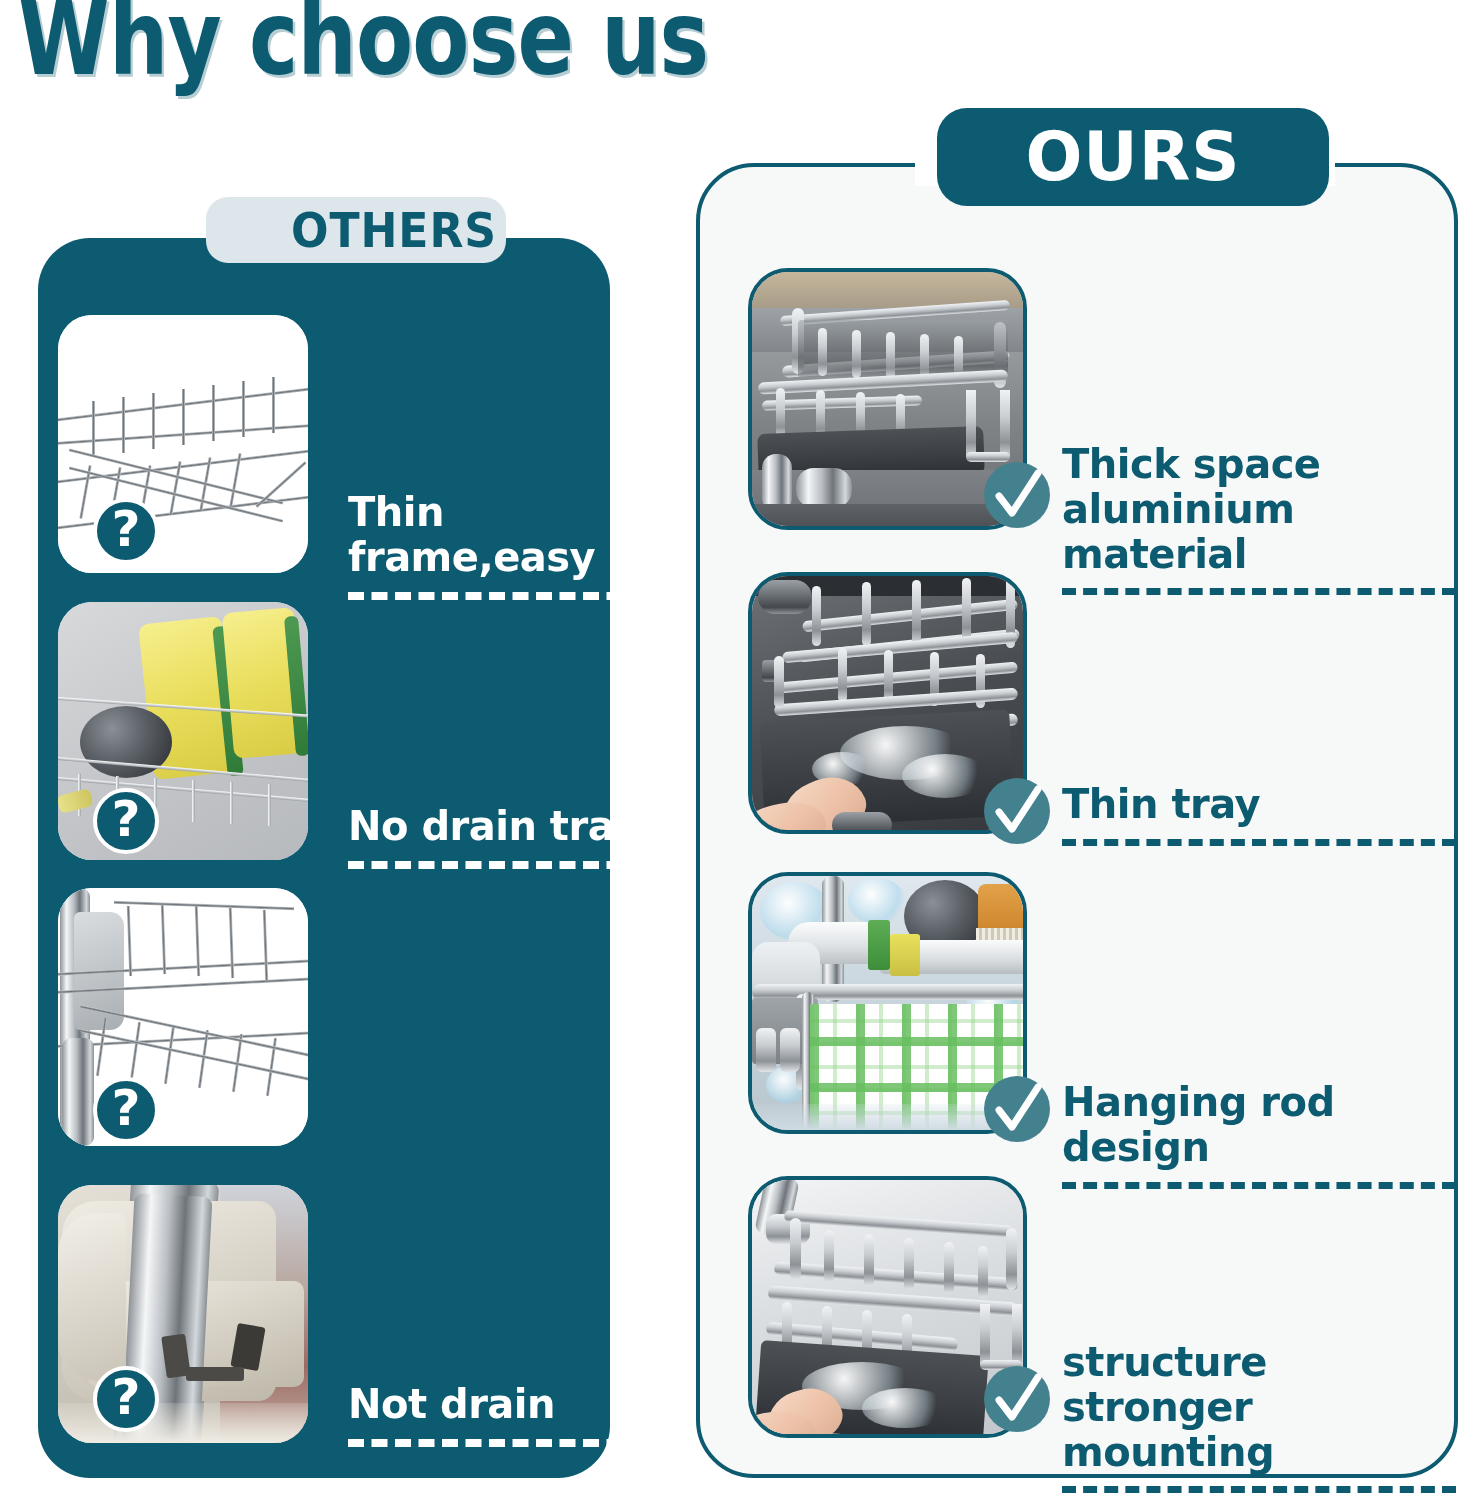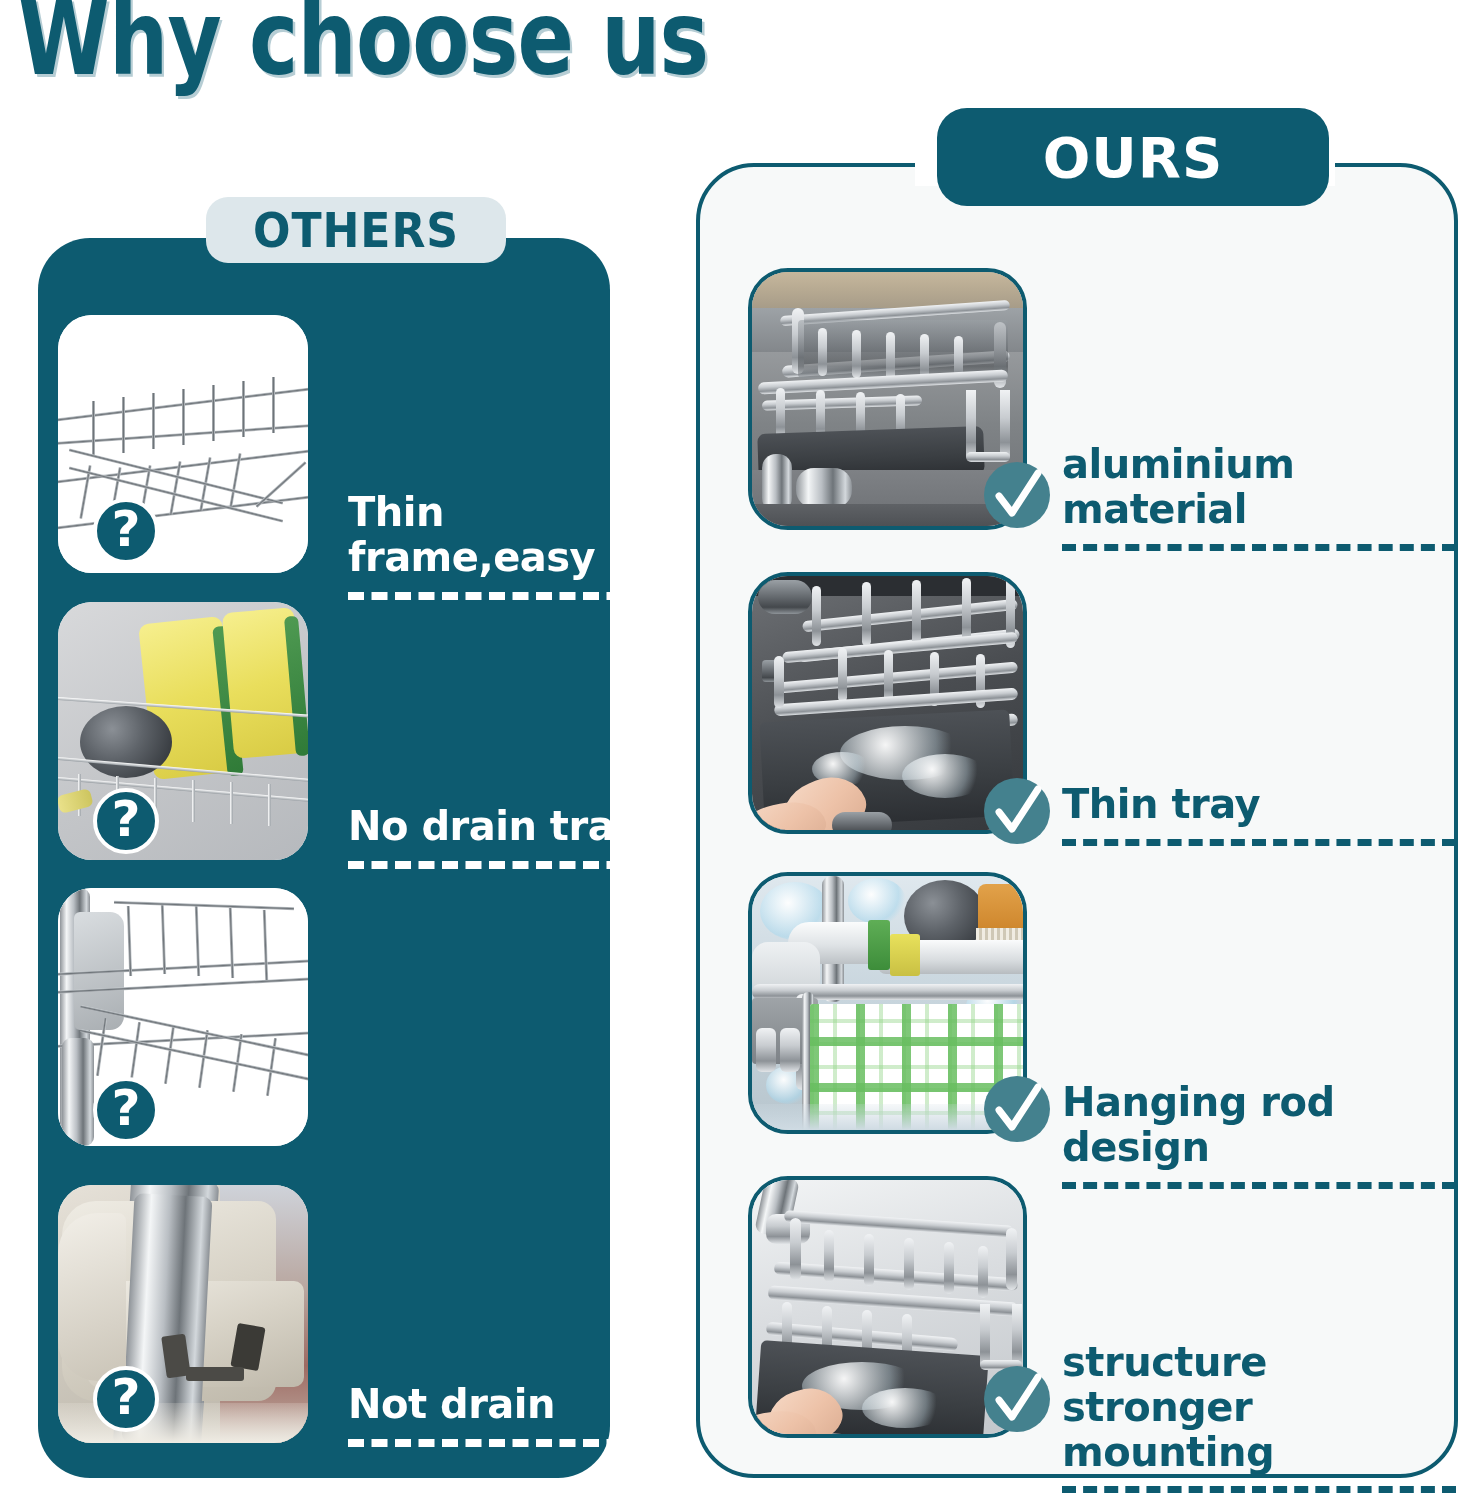--- a/index.html
+++ b/index.html
@@ -41,36 +41,36 @@
   .ours-notch {
     position: absolute; left: 915px; top: 150px;
     width: 420px; height: 36px; background: #ffffff;
   }
 
   
   .badge-others {
     position: absolute; left: 206px; top: 197px;
     width: 300px; height: 66px;
     background: #dde7eb; border-radius: 22px;
-    display: flex; align-items: center; justify-content: center;
+    display: flex; align-items: center; justify-content: flex-end;
   }
   .badge-others span {
     font-family: "DejaVu Sans", sans-serif;
     font-size: 48px; font-weight: 700; color: #0d5b70;
     letter-spacing: 1px; transform: scaleX(0.92);
   }
   .badge-ours {
     position: absolute; left: 937px; top: 108px;
     width: 392px; height: 98px;
     background: #0d5b70; border-radius: 30px;
     display: flex; align-items: center; justify-content: center;
   }
   .badge-ours span {
     font-family: "DejaVu Sans", sans-serif;
-    font-size: 56px; font-weight: 700; color: #ffffff;
+    font-size: 67px; font-weight: 700; color: #ffffff;
     letter-spacing: 1px;
   }
 
   .photo {
     position: relative; overflow: hidden;
     border-radius: 34px; flex: none;
   }
   .photo.left-photo { width: 250px; height: 258px; background:#fff; }
   .photo.right-photo {
     width: 279px; height: 262px; background:#e9ecef;
@@ -334,20 +334,21 @@
       <div class="chrome-pipe" style="left:44px; top:196px; width:56px; height:40px; border-radius:18px;"></div>
       <div style="position:absolute; left:0; bottom:0; width:279px; height:22px; background:linear-gradient(180deg,#5f6266,#4e5155);"></div>
     </div>
   </div>
   <div class="marker check" style="left:984px; top:462px;">
     <svg viewBox="0 0 52 52" aria-hidden="true">
         <path d="M8 27 L21 44 L47 4" fill="none" stroke="#ffffff" stroke-width="7" stroke-linecap="round" stroke-linejoin="round"></path>
       </svg>
   </div>
   <div class="label-right" style="left:1062px; top:442px; width:394px;">
+    <div>Thick space</div>
     <div>aluminium material</div>
   </div>
 
   <div class="photo right-photo" style="left:748px; top:572px; position:absolute;">
     <div class="ph bg-dark">
       <div style="position:absolute; left:0; top:0; width:279px; height:20px; background:#2b2e32;"></div>
       <div class="rail-dark" style="left:6px; top:4px; width:54px; height:34px; border-radius:18px;"></div>
       <div class="rail" style="left:50px; top:34px; width:216px; height:11px; transform:rotate(-6deg);"></div>
       <div class="rail" style="left:46px; top:64px; width:222px; height:11px; transform:rotate(-6deg);"></div>
       <div class="rail" style="left:60px; top:10px; width:9px; height:60px;"></div>

